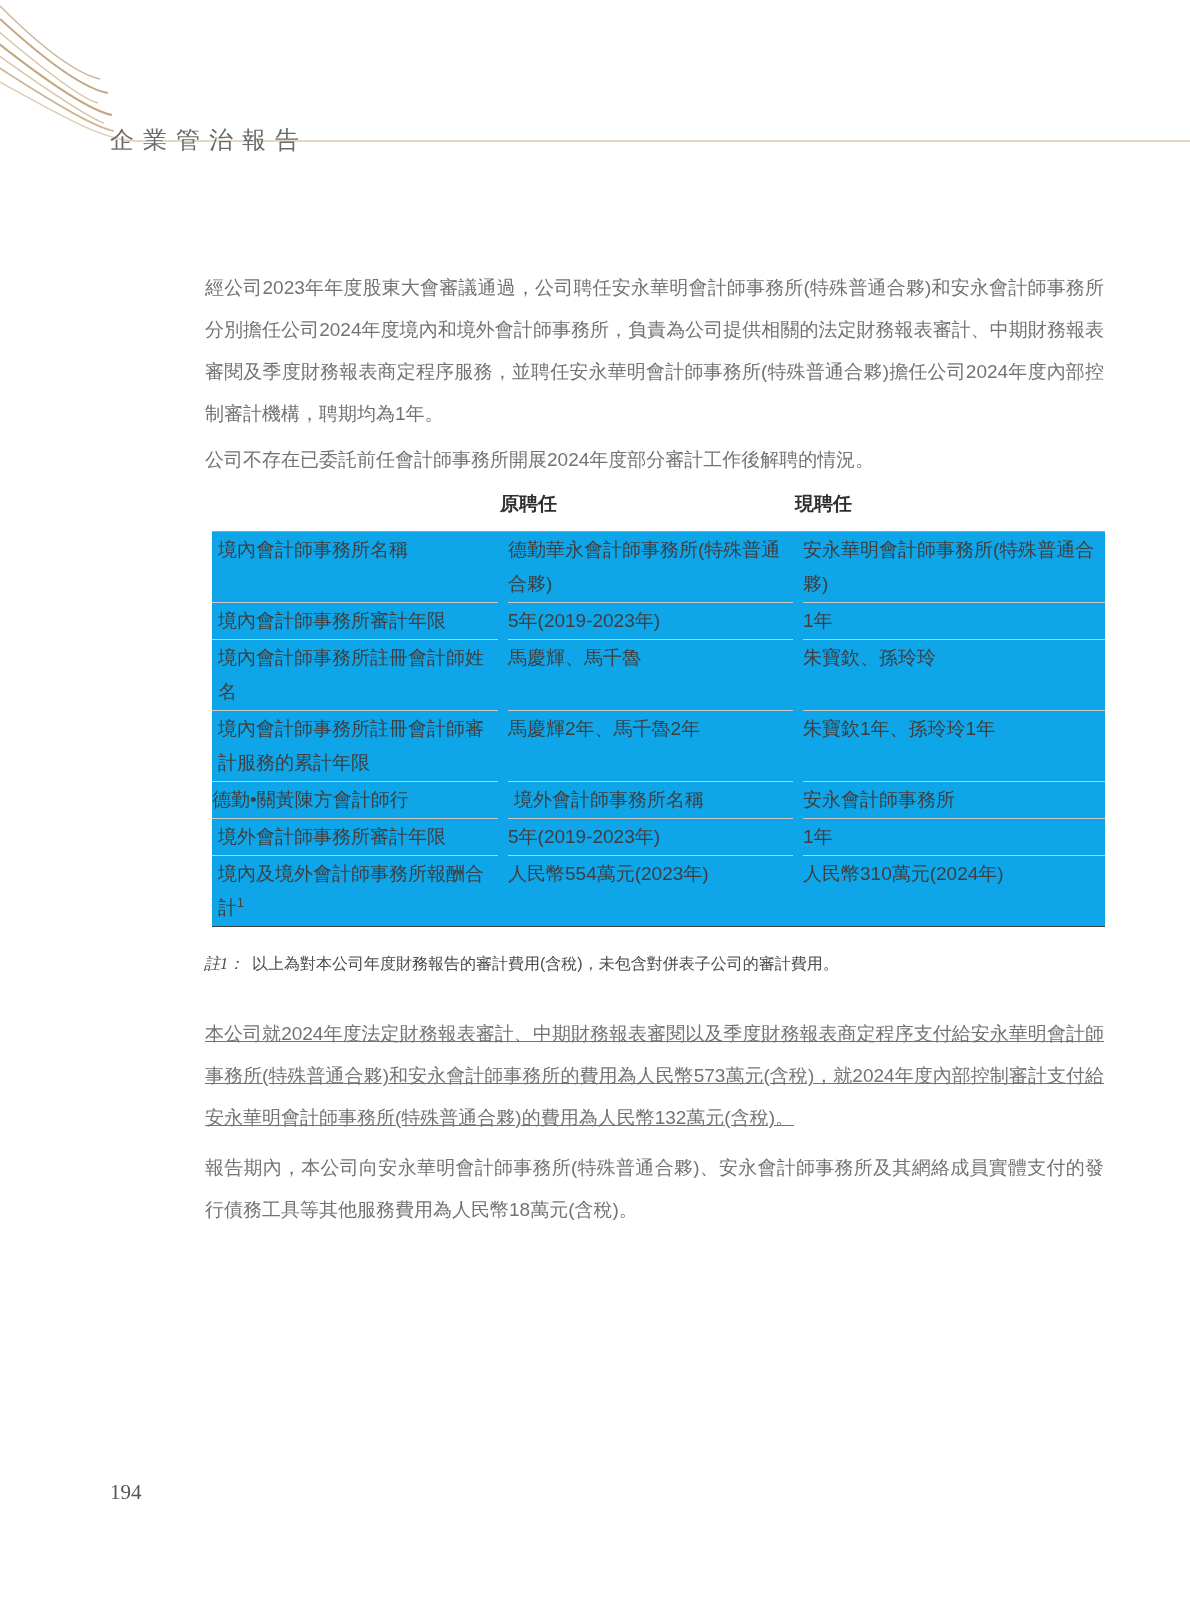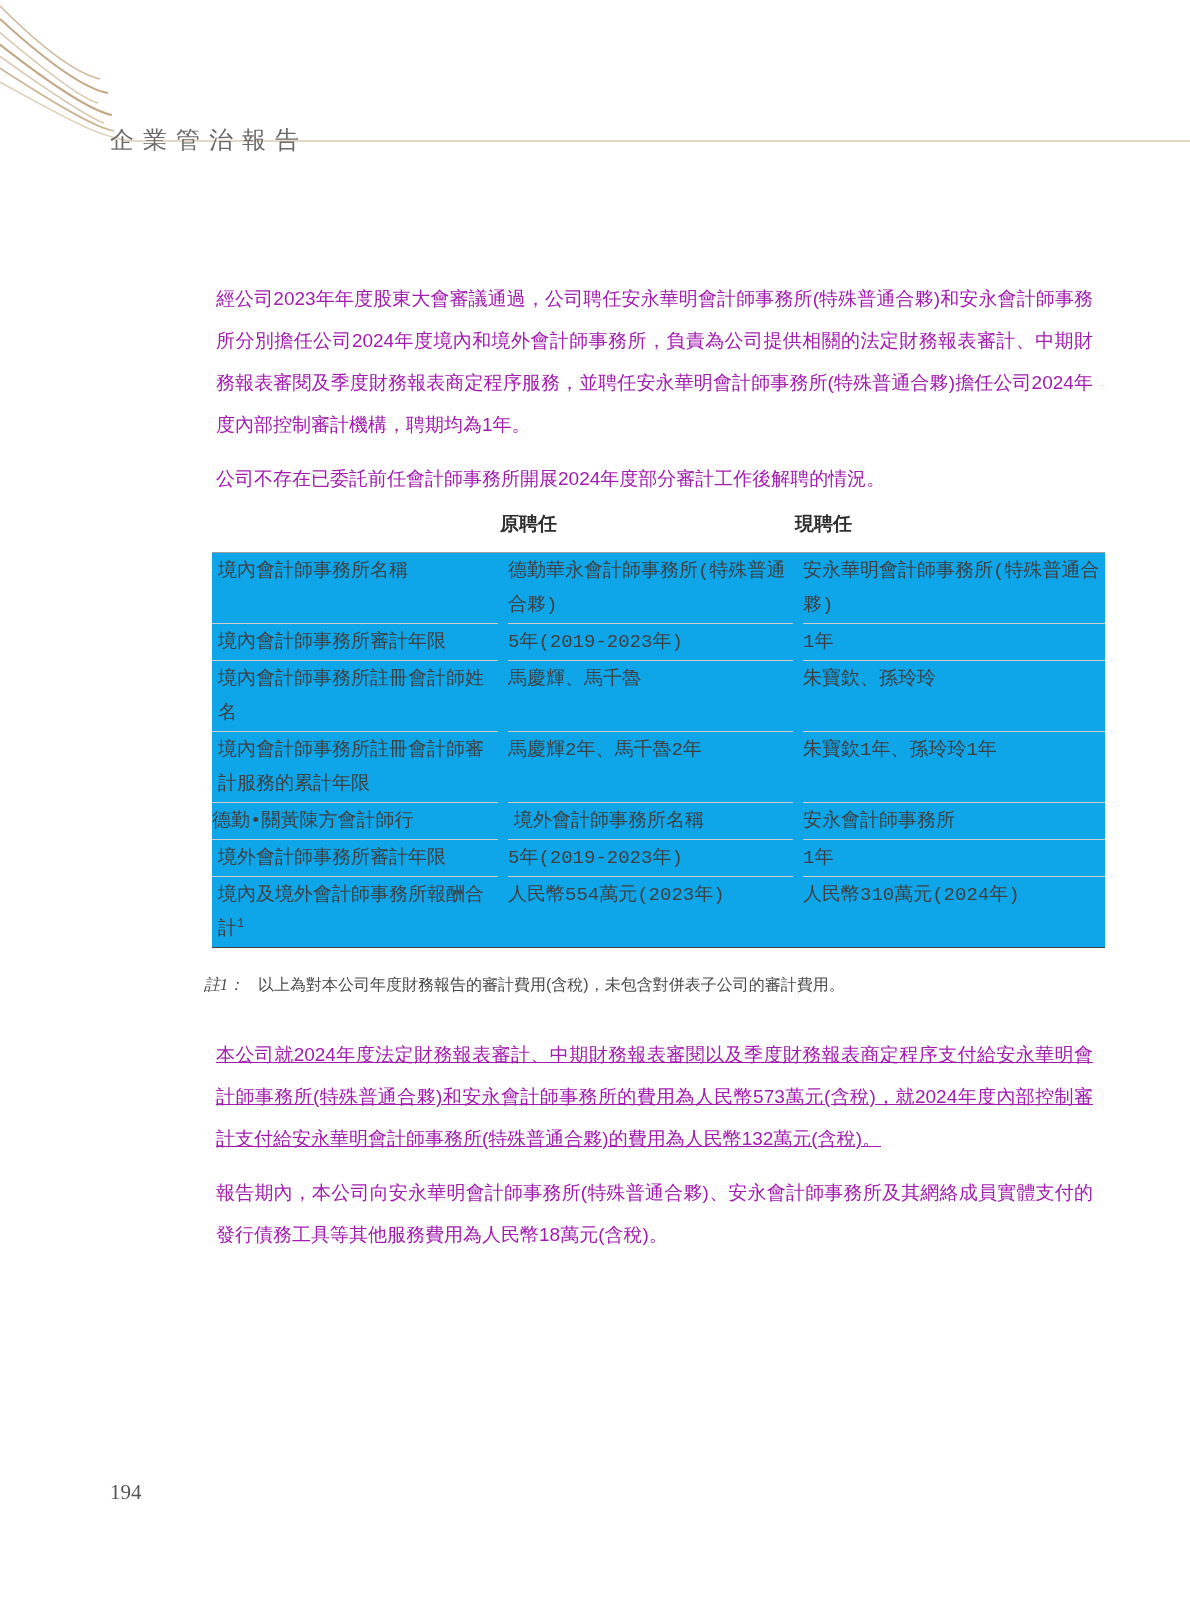--- a/index.html
+++ b/index.html
@@ -11,49 +11,49 @@
   .page-header{position:absolute;top:0;left:0;width:1190px;height:170px;}
   .swirl{position:absolute;top:0;left:0;}
   .header-title{
     position:absolute;left:110px;top:84px;
     font-family:"Liberation Serif",serif;
     font-size:24px;letter-spacing:9px;color:#6a6a6a;white-space:nowrap;margin-top:40px;
   }
   
   .content{position:absolute;left:204px;top:266px;width:901px;}
   .para{
-    font-size:19px;line-height:42px;text-align:justify;margin:12px;color:#a21caf;
+    font-size:19px;line-height:42px;text-align:justify;margin:1px;color:#737373;
   }
   .p2{margin-top:4px;}
   .p3{margin-top:36px;text-decoration:underline;}
   .p4{margin-top:13px;}
   .p5{margin-top:8px;}
   
-  .table-wrap{margin-top:10px;font-family:Liberation Mono, monospace;}
+  .table-wrap{margin-top:10px;}
   .t-head{
     display:grid;grid-template-columns:286px 285px 1fr;column-gap:10px;
     padding:2px 0 16px 0;line-height:22px;
   }
   .t-head .cell{font-weight:bold;color:#2f2f2f;font-size:19px;}
   .t-body{
     border-top:1px solid #9f9f9f;border-bottom:1px solid #404040;
     background:#0ea5e9;
     margin-left:8px;
   }
   .t-row{display:grid;grid-template-columns:286px 285px 1fr;column-gap:10px;}
   .t-row .cell{
     font-size:19px;line-height:34px;padding:1px 0;color:#3f3f3f;
     border-bottom:1px solid #cbcbcb;
   }
   .t-row .c1{padding-left:6px;}
   .t-row:last-child .cell{border-bottom:none;}
   sup.fn-ref{font-size:12px;line-height:0;}
   
   .footnote{margin-top:24px;font-size:16px;line-height:26px;color:#4a4a4a;}
-  .footnote .fn-label{font-family:"Liberation Serif",serif;font-style:italic;margin-right:14px;}
+  .footnote .fn-label{font-family:"Liberation Serif",serif;font-style:italic;margin-right:8px;}
   
   .page-number{
     position:absolute;left:110px;top:1480px;
     font-family:"Liberation Serif",serif;font-size:21px;color:#555555;
   }
 </style>
 </head>
 <body>
 
 <div class="page-header">

